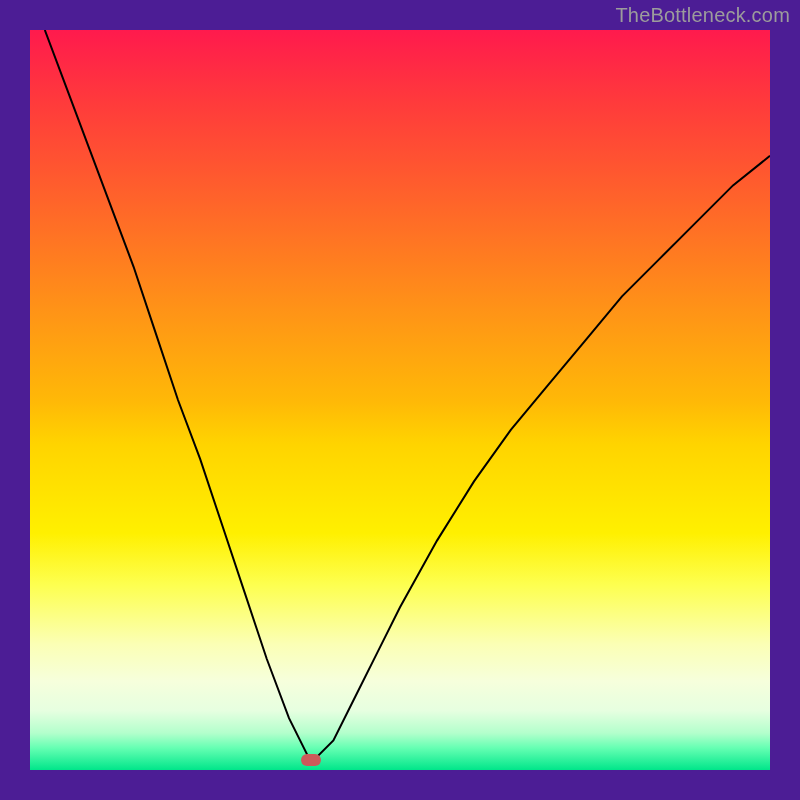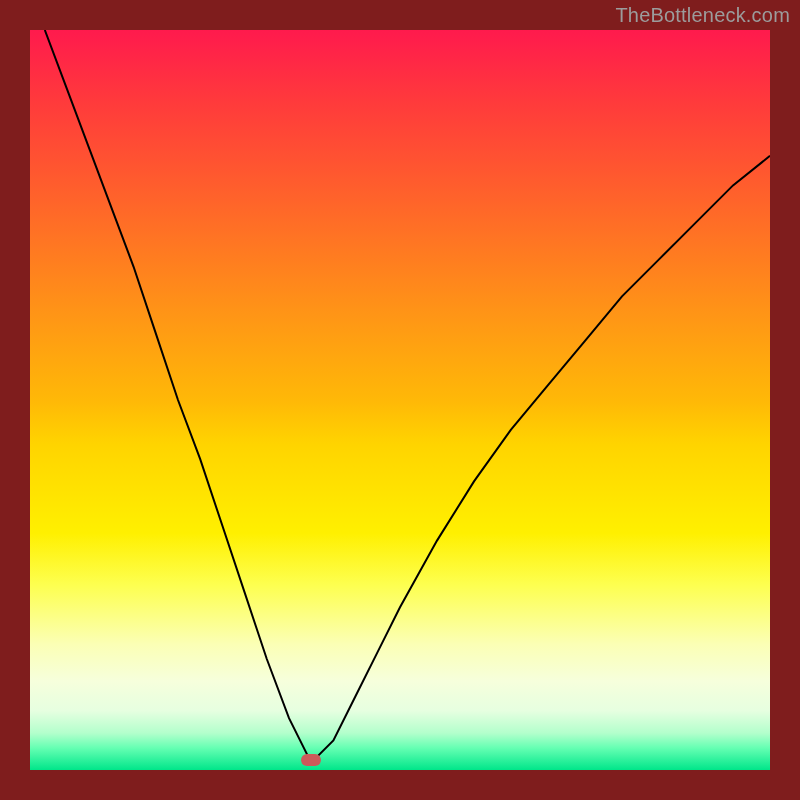--- a/index.html
+++ b/index.html
@@ -1,21 +1,21 @@
 <!DOCTYPE html>
 <html><head>
 <meta charset="utf-8">
 <style>
   * { margin: 0; padding: 0; box-sizing: border-box; }
   html, body { width: 800px; height: 800px; overflow: hidden; background: #000; }
   #stage {
     position: relative;
     width: 800px;
     height: 800px;
-    background: #7f1d1d;
+    background: #4c1d95;
   }
   #plot-area {
     position: absolute;
     left: 30px;
     top: 30px;
     width: 740px;
     height: 740px;
     background: linear-gradient(to bottom,
       #ff1a4d 0%,
       #ff3b3b 10%,

